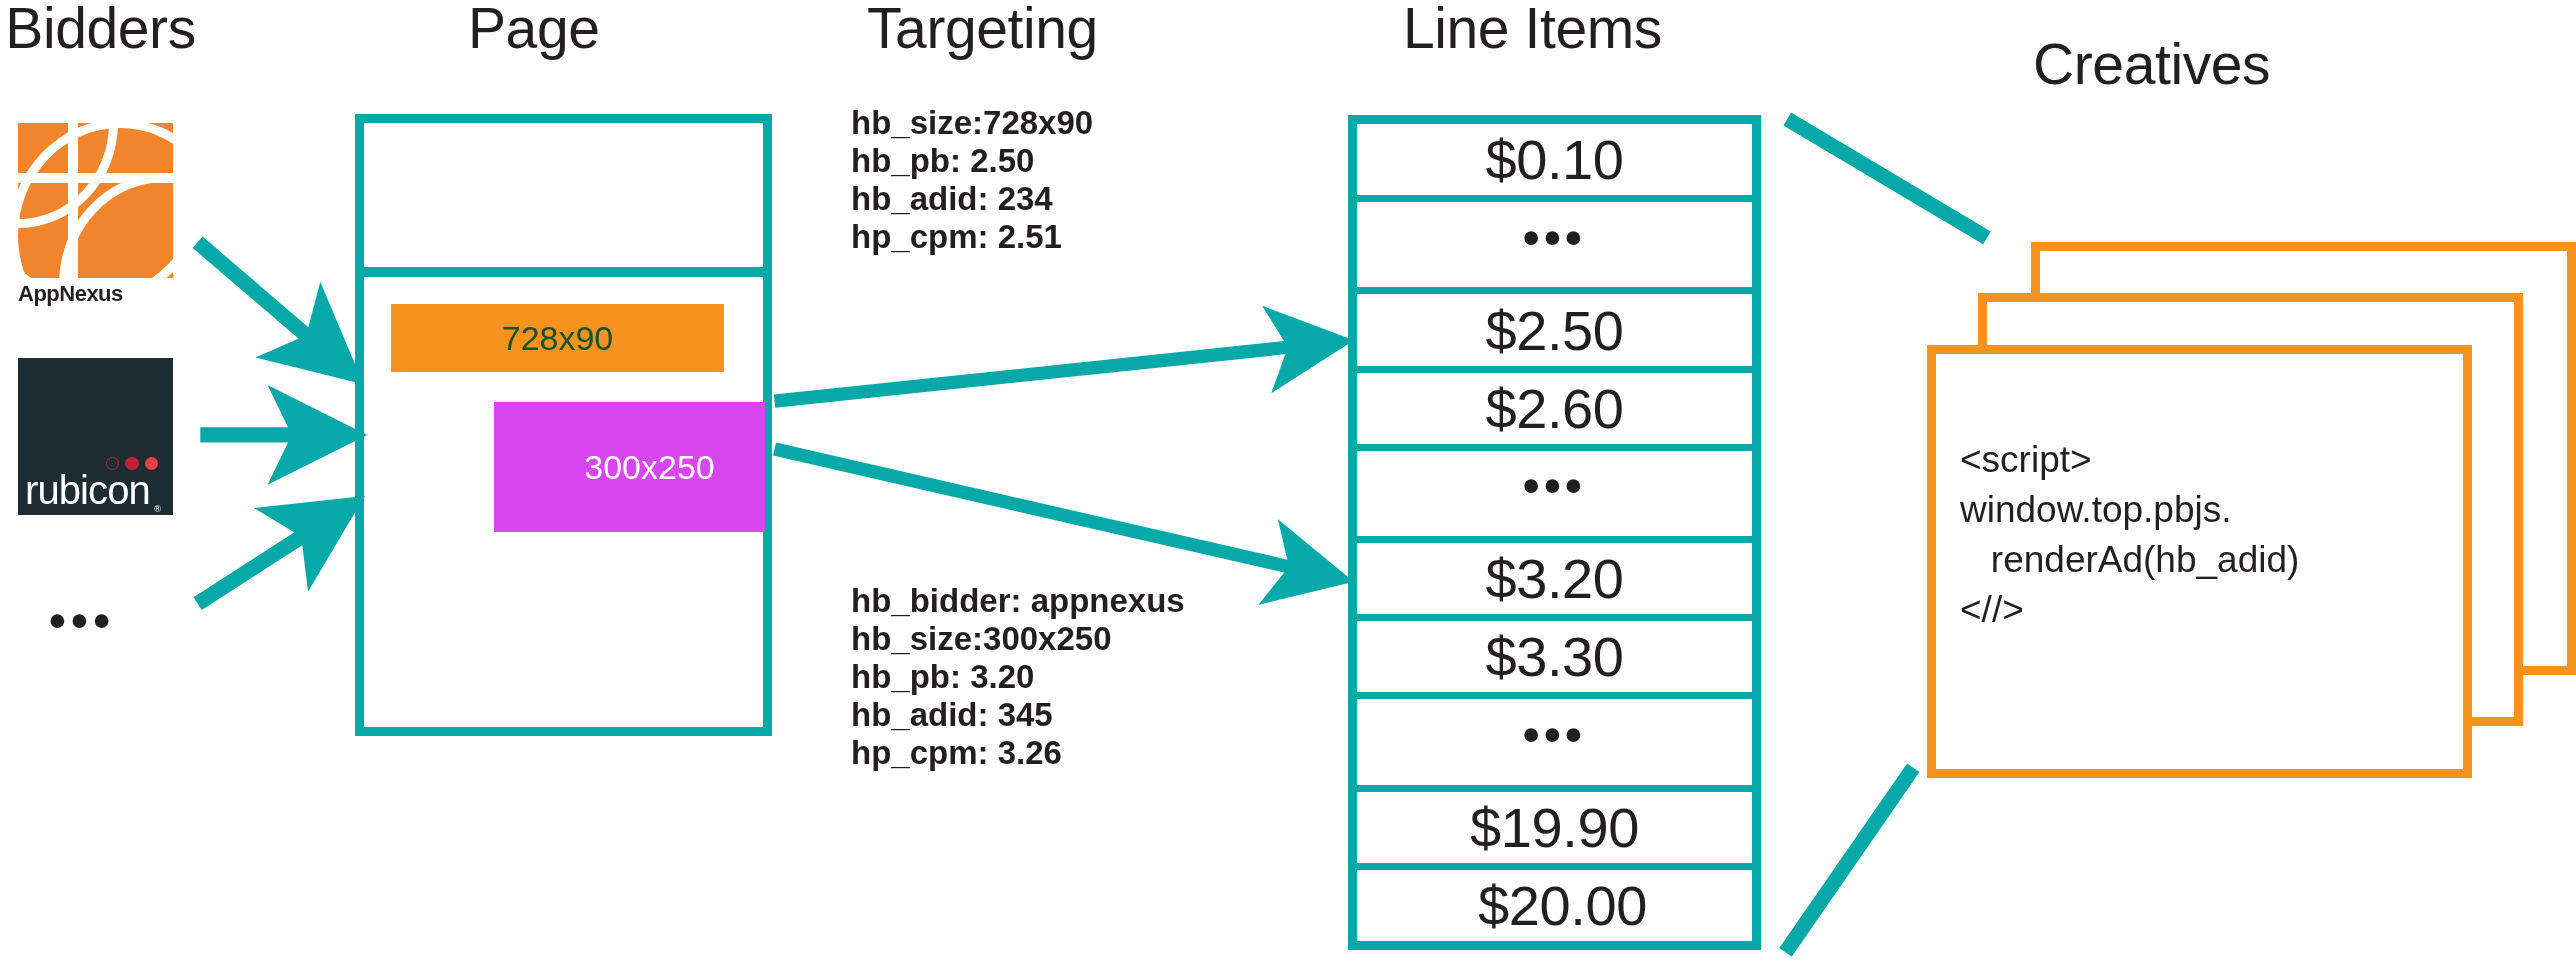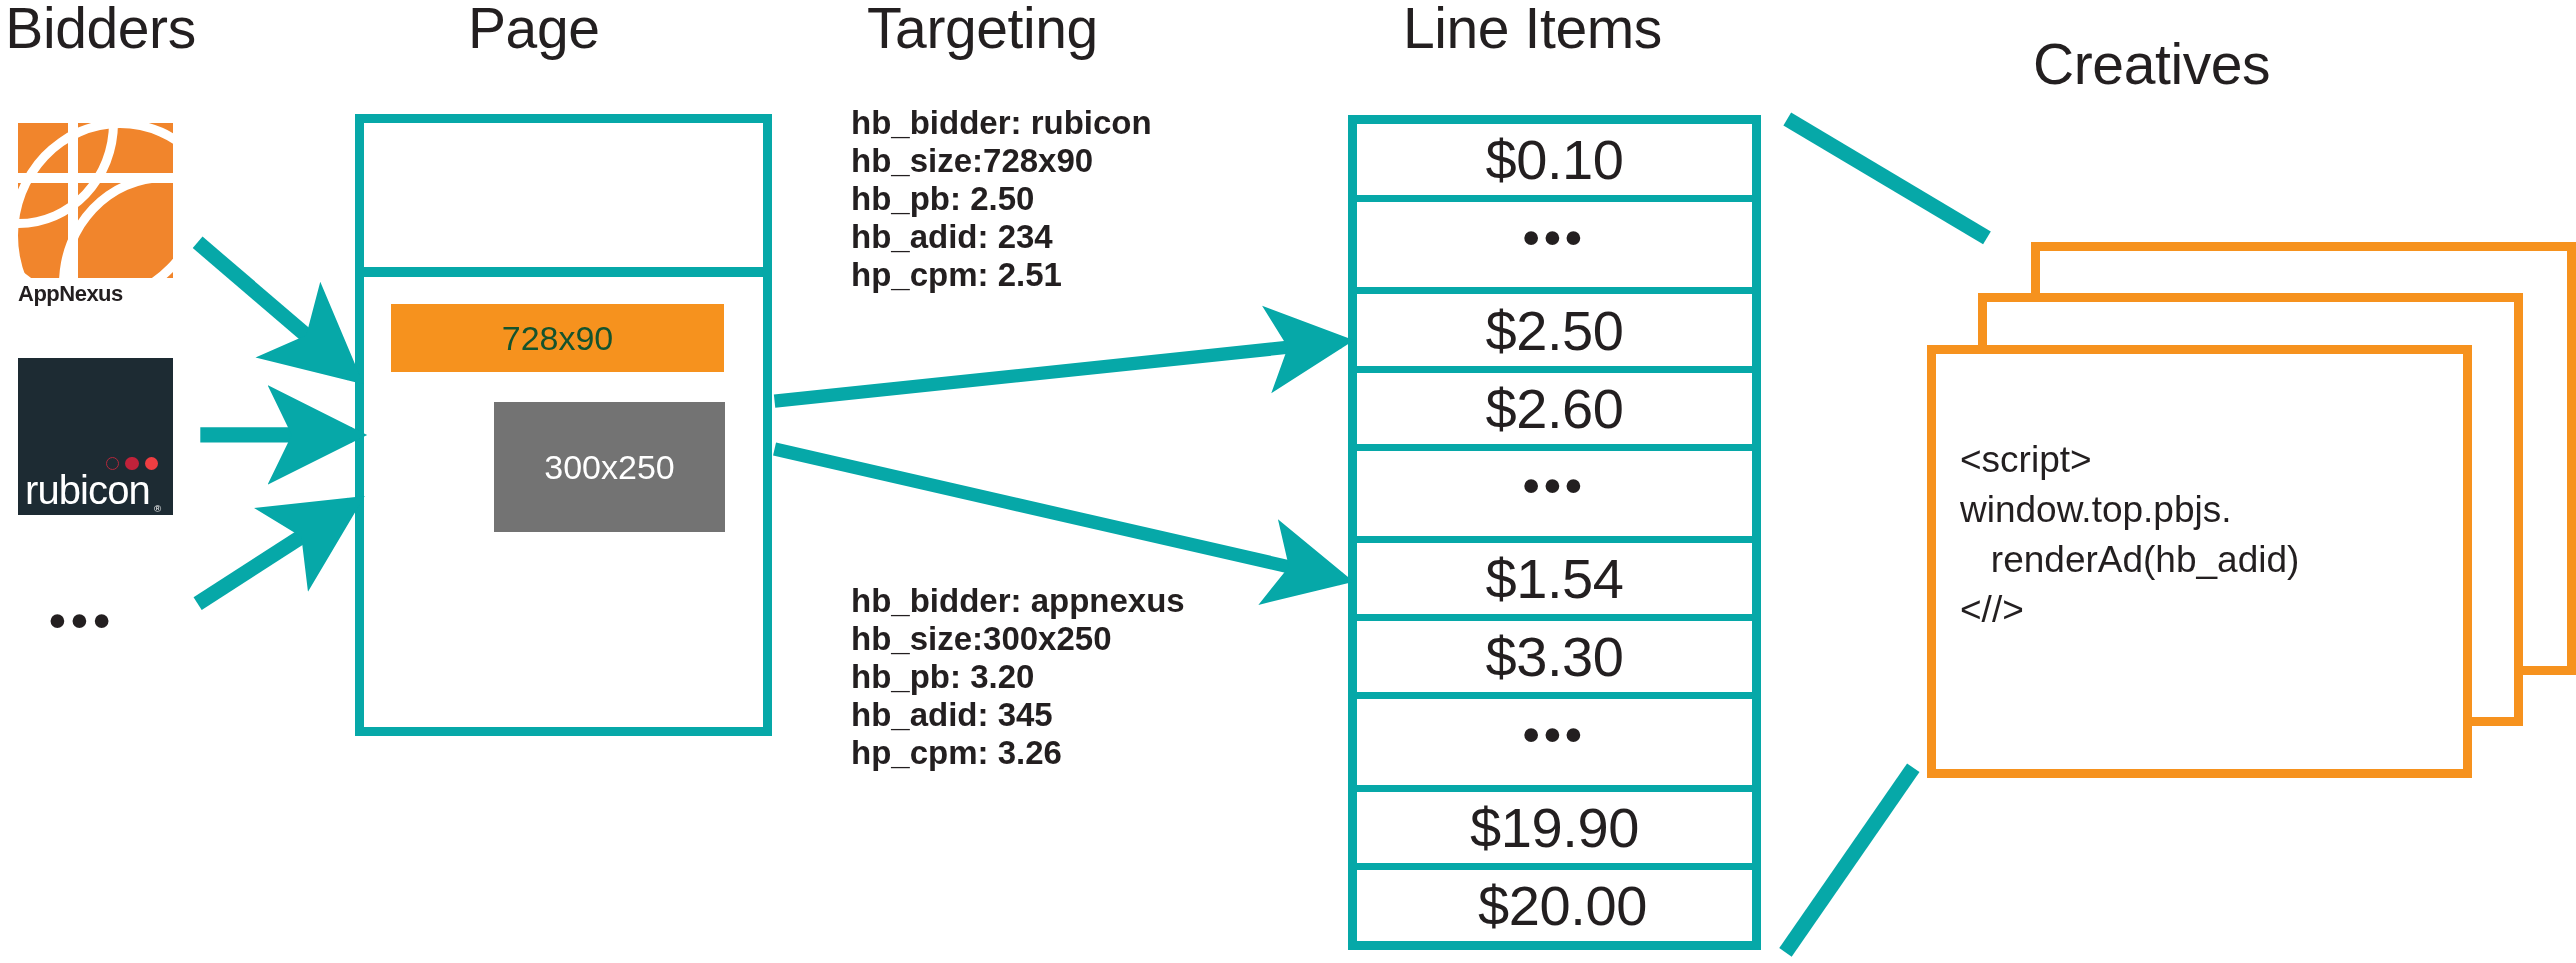--- a/index.html
+++ b/index.html
@@ -94,23 +94,24 @@
     position:absolute; left:355px; top:267px; width:417px; height:9.8px; background:#06a8a8;
   }
   #ad-728{
     position:absolute; left:391px; top:304px; width:333px; height:68px;
     background:#f6921e; color:#14532d;
     display:flex; align-items:center; justify-content:center;
     font-size:34px; letter-spacing:0px;
   }
   #ad-300{
     position:absolute; left:494px; top:402px; width:231px; height:130px;
-    background:#737373; color:#ffffff;
+    background:#d946ef; color:#ffffff;
     display:flex; align-items:center; justify-content:center;
     font-size:34px;
+    padding-left:40px;
   }
 
   
   .targeting-block{
     position:absolute;
     font-size:33px;
     font-weight:bold;
     line-height:38px;
     color:#231f20;
     white-space:nowrap;
@@ -192,42 +193,41 @@
   </div>
 
   <div id="bidders-ellipsis">•••</div>
 
   <div id="page-box"></div>
   <div id="page-divider"></div>
   <div id="ad-728">728x90</div>
   <div id="ad-300">300x250</div>
 
   <div class="targeting-block" id="targeting-1">
-    <div>hb_bidder: rubicon</div>
     <div>hb_size:728x90</div>
     <div>hb_pb: 2.50</div>
     <div>hb_adid: 234</div>
     <div>hp_cpm: 2.51</div>
   </div>
 
   <div class="targeting-block" id="targeting-2">
     <div>hb_bidder: appnexus</div>
     <div>hb_size:300x250</div>
     <div>hb_pb: 3.20</div>
     <div>hb_adid: 345</div>
     <div>hp_cpm: 3.26</div>
   </div>
 
   <div id="lineitems-box">
     <div class="li-row">$0.10</div>
     <div class="li-row dots">•••</div>
     <div class="li-row">$2.50</div>
     <div class="li-row">$2.60</div>
     <div class="li-row dots">•••</div>
-    <div class="li-row">$1.54</div>
+    <div class="li-row">$3.20</div>
     <div class="li-row">$3.30</div>
     <div class="li-row dots">•••</div>
     <div class="li-row">$19.90</div>
     <div class="li-row">$20.00</div>
   </div>
 
   <div class="creative-card" id="creative-back"></div>
   <div class="creative-card" id="creative-mid"></div>
   <div class="creative-card" id="creative-front"></div>
   <div id="creative-code">&lt;script&gt;

